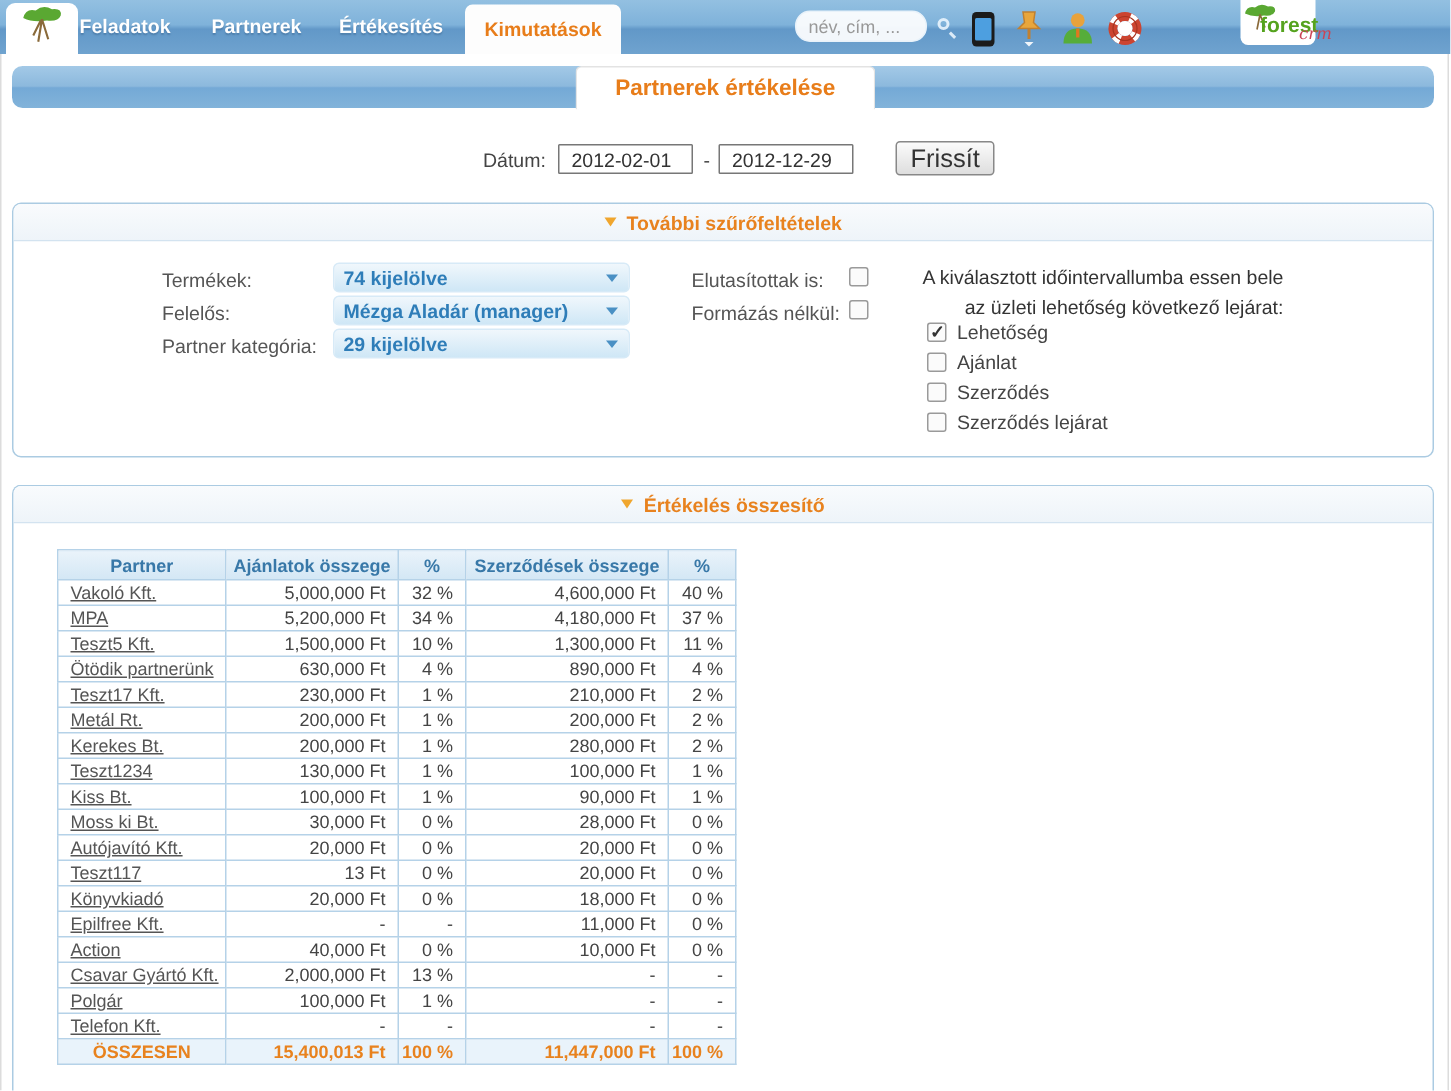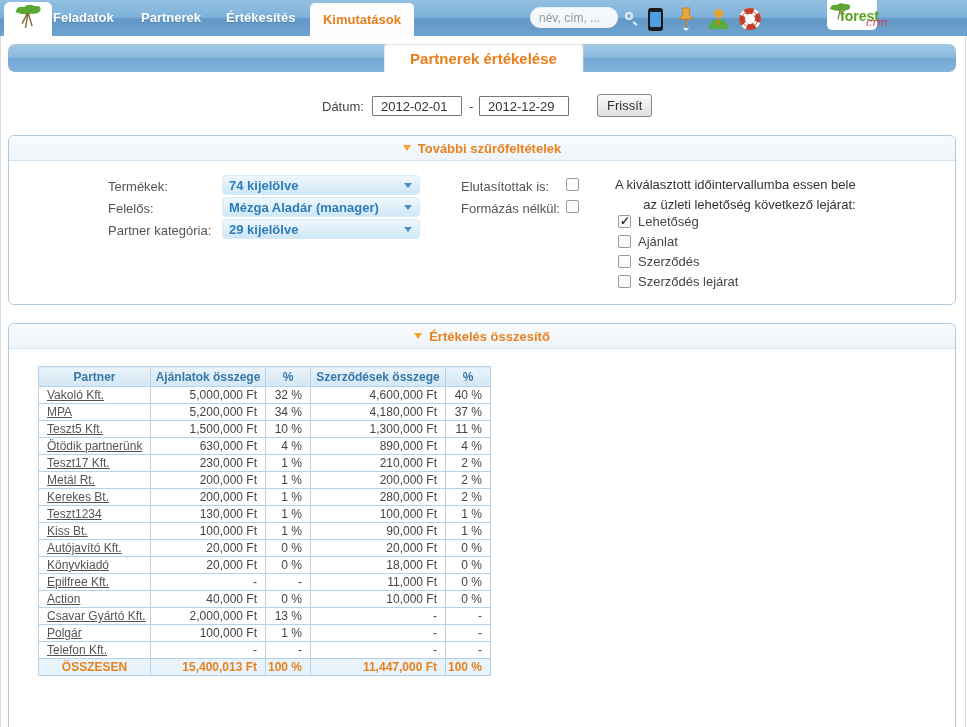--- a/index.html
+++ b/index.html
@@ -47,21 +47,21 @@
     border-radius:4px 4px 0 0; line-height:27px; color:#e87d1a; font-size:15px; font-weight:bold; }
 
   
   .date-label { position:absolute; left:322px; top:99px; font-size:13px; color:#444; }
   .date-input { position:absolute; top:96px; height:20px; width:90px; border:1px solid #777;
     border-radius:1px; font-size:13px; color:#333; padding:0 8px; outline:none; }
   .d-from { left:372px; } .d-to { left:479px; }
   .date-dash { position:absolute; left:469px; top:99px; font-size:13px; color:#444; }
   .refresh-btn { position:absolute; left:597px; top:94px; height:23px; padding:0 9px;
     background:linear-gradient(180deg,#fbfbfb,#dedede); border:1px solid #888; border-radius:3px;
-    font-size:13px; color:#333; cursor:pointer; font-family:"Liberation Sans", sans-serif;text-align:right; }
+    font-size:17px; color:#333; cursor:pointer; font-family:"Liberation Sans", sans-serif;text-align:right; }
 
   
   .panel { position:absolute; left:8px; width:948px; background:#fff;
     border:1px solid #abcbe2; border-radius:6px; }
   .panel.filters { top:135px; height:170px; }
   .panel.summary { top:323px; height:410px; border-radius:6px 6px 0 0; border-bottom:none; }
   .panel-head { height:25px; background:linear-gradient(180deg,#f9fbfd,#eef4f9);
     border-bottom:1px solid #d3e3f0; border-radius:5px 5px 0 0; display:flex;
     align-items:center; justify-content:center; gap:7px; cursor:pointer; }
   .tri-down { width:0; height:0; border-left:4px solid transparent; border-right:4px solid transparent;
@@ -329,23 +329,41 @@
     <td class="c-partner">
       <span class="plink">Kiss Bt.</span>
     </td>
     <td class="c-num">100,000 Ft</td>
     <td class="c-num">1 %</td>
     <td class="c-num">90,000 Ft</td>
     <td class="c-num">1 %</td>
   </tr>
           <tr>
     <td class="c-partner">
+      <span class="plink">Moss ki Bt.</span>
+    </td>
+    <td class="c-num">30,000 Ft</td>
+    <td class="c-num">0 %</td>
+    <td class="c-num">28,000 Ft</td>
+    <td class="c-num">0 %</td>
+  </tr>
+          <tr>
+    <td class="c-partner">
       <span class="plink">Autójavító Kft.</span>
     </td>
     <td class="c-num">20,000 Ft</td>
+    <td class="c-num">0 %</td>
+    <td class="c-num">20,000 Ft</td>
+    <td class="c-num">0 %</td>
+  </tr>
+          <tr>
+    <td class="c-partner">
+      <span class="plink">Teszt117</span>
+    </td>
+    <td class="c-num">13 Ft</td>
     <td class="c-num">0 %</td>
     <td class="c-num">20,000 Ft</td>
     <td class="c-num">0 %</td>
   </tr>
           <tr>
     <td class="c-partner">
       <span class="plink">Könyvkiadó</span>
     </td>
     <td class="c-num">20,000 Ft</td>
     <td class="c-num">0 %</td>

